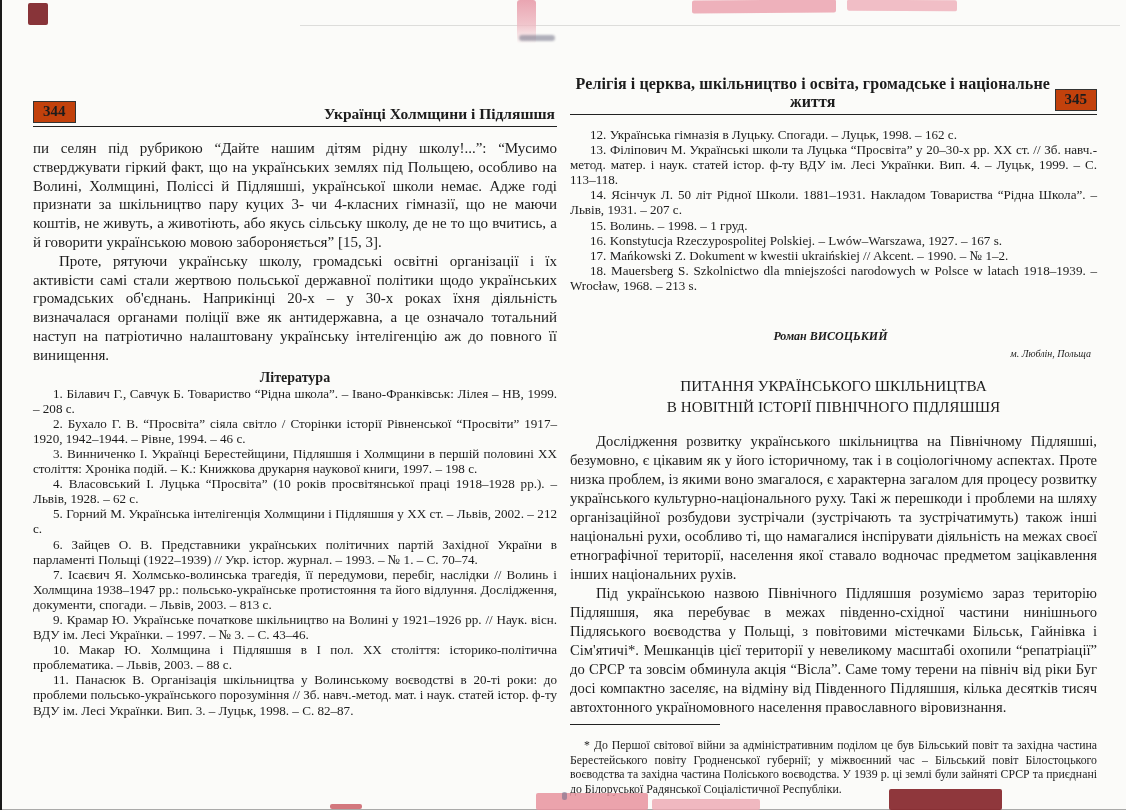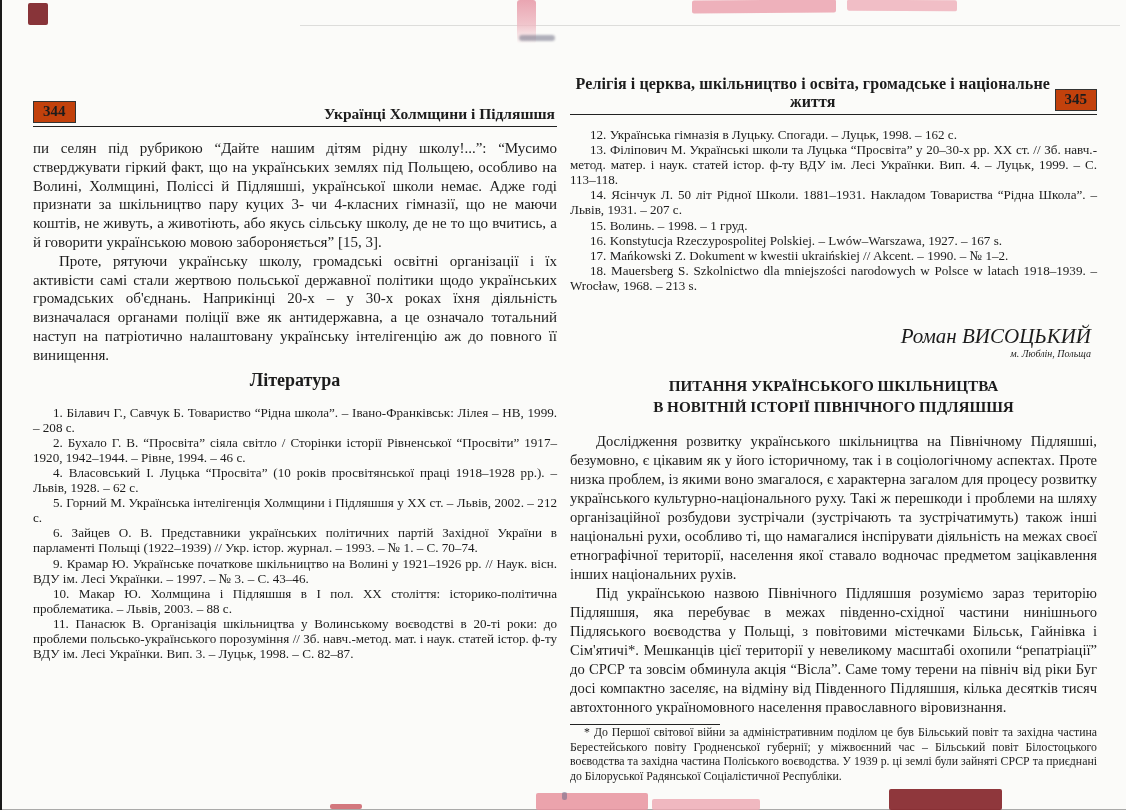--- a/index.html
+++ b/index.html
@@ -39,37 +39,37 @@
   p { margin: 0; }
   .body {
     font-size: 15px; line-height: 18.8px;
     text-align: justify; text-indent: 26px;
   }
   .page-right .body { font-size: 14.6px; line-height: 19px; }
   .noindent { text-indent: 0; }
   .body-block { margin-top: 12px; }
 
   .lit-head {
-    margin: 5px 0 14px 0;
-    text-align: center; font-size: 18px; font-weight: bold;
+    margin: 5px 0 0 0;
+    text-align: center; font-size: 14px; font-weight: bold;
   }
   .lit {
     font-size: 13.1px; line-height: 15.1px;
     text-align: justify; text-indent: 20px;
   }
 
   .author-block { margin-top: 34px; text-align: right; padding-right: 6px; }
-  .author-name { font-size: 21px; font-weight: normal; font-style: italic; line-height: 18px; }
+  .author-name { font-size: 12px; font-weight: bold; font-style: italic; line-height: 18px; text-align: center; }
   .author-loc  { font-size: 10px; font-style: italic; line-height: 18px; }
 
-  .art-title { margin-top: 13px; text-align: center; font-weight: bold; font-size: 15.2px; line-height: 20.5px; }
+  .art-title { margin-top: 13px; text-align: center; font-weight: normal; font-size: 15.2px; line-height: 20.5px; }
 
   .footnote-rule { margin-top: 7px; width: 150px; border-top: 1.4px solid #222; }
   .footnote {
-    margin-top: 0;
+    margin-top: 13px;
     font-size: 11.8px; line-height: 14.6px;
     text-align: justify; text-indent: 14px;
   }
 
   
   .art { position: absolute; pointer-events: none; }
   .m-maroon-tl   { left:28px;  top:3px;   width:20px;  height:22px; background:#7e2328; opacity:.92; border-radius:2px; }
   .m-pink-smudge { left:517px; top:0;     width:19px;  height:44px; background:linear-gradient(180deg, #e590a0 0%, #eeb7c0 55%, rgba(238,183,192,0) 100%); opacity:.8; border-radius:3px; }
   .m-pink-top1   { left:692px; top:0;     width:144px; height:13px; background:#eb9fab; opacity:.8; transform:skewY(-.4deg); border-radius:2px; }
   .m-pink-top2   { left:847px; top:0;     width:110px; height:11px; background:#edaab4; opacity:.75; transform:skewY(.4deg); border-radius:2px; }
@@ -95,23 +95,25 @@
       <span class="runtitle">Українці Холмщини і Підляшшя</span>
     </div>
     <div class="body-block">
       <p class="body noindent">пи селян під рубрикою “Дайте нашим дітям рідну школу!...”: “Мусимо стверджувати гіркий факт, що на українських землях під Польщею, особливо на Волині, Холмщині, Поліссі й Підляшші, української школи немає. Адже годі признати за шкільництво пару куцих 3- чи 4-класних гімназії, що не маючи коштів, не живуть, а животіють, або якусь сільську школу, де не то що вчитись, а й говорити українською мовою забороняється” [15, 3].</p>
       <p class="body">Проте, рятуючи українську школу, громадські освітні організації і їх активісти самі стали жертвою польської державної політики щодо українських громадських об'єднань. Наприкінці 20-х – у 30-х роках їхня діяльність визначалася органами поліції вже як антидержавна, а це означало тотальний наступ на патріотично налаштовану українську інтелігенцію аж до повного її винищення.</p>
     </div>
     <h3 class="lit-head">Література</h3>
     <div>
       <p class="lit">1. Білавич Г., Савчук Б. Товариство “Рідна школа”. – Івано-Франківськ: Лілея – НВ, 1999. – 208 с.</p>
       <p class="lit">2. Бухало Г. В. “Просвіта” сіяла світло / Сторінки історії Рівненської “Просвіти” 1917–1920, 1942–1944. – Рівне, 1994. – 46 с.</p>
+      <p class="lit">3. Винниченко І. Українці Берестейщини, Підляшшя і Холмщини в першій половині XX століття: Хроніка подій. – К.: Книжкова друкарня наукової книги, 1997. – 198 с.</p>
       <p class="lit">4. Власовський І. Луцька “Просвіта” (10 років просвітянської праці 1918–1928 рр.). – Львів, 1928. – 62 с.</p>
       <p class="lit">5. Горний М. Українська інтелігенція Холмщини і Підляшшя у XX ст. – Львів, 2002. – 212 с.</p>
       <p class="lit">6. Зайцев О. В. Представники українських політичних партій Західної України в парламенті Польщі (1922–1939) // Укр. істор. журнал. – 1993. – № 1. – С. 70–74.</p>
+      <p class="lit">7. Ісаєвич Я. Холмсько-волинська трагедія, її передумови, перебіг, наслідки // Волинь і Холмщина 1938–1947 рр.: польсько-українське протистояння та його відлуння. Дослідження, документи, спогади. – Львів, 2003. – 813 с.</p>
       <p class="lit">9. Крамар Ю. Українське початкове шкільництво на Волині у 1921–1926 рр. // Наук. вісн. ВДУ ім. Лесі Українки. – 1997. – № 3. – С. 43–46.</p>
       <p class="lit">10. Макар Ю. Холмщина і Підляшшя в І пол. XX століття: історико-політична проблематика. – Львів, 2003. – 88 с.</p>
       <p class="lit">11. Панасюк В. Організація шкільництва у Волинському воєводстві в 20-ті роки: до проблеми польсько-українського порозуміння // Зб. навч.-метод. мат. і наук. статей істор. ф-ту ВДУ ім. Лесі Українки. Вип. 3. – Луцьк, 1998. – С. 82–87.</p>
     </div>
   </div>
 
   <div class="page page-right">
     <div class="pagehead">
       <span class="runtitle">Релігія і церква, шкільництво і освіта, громадське і національне життя</span>
       <span class="pagenum-box">345</span>

